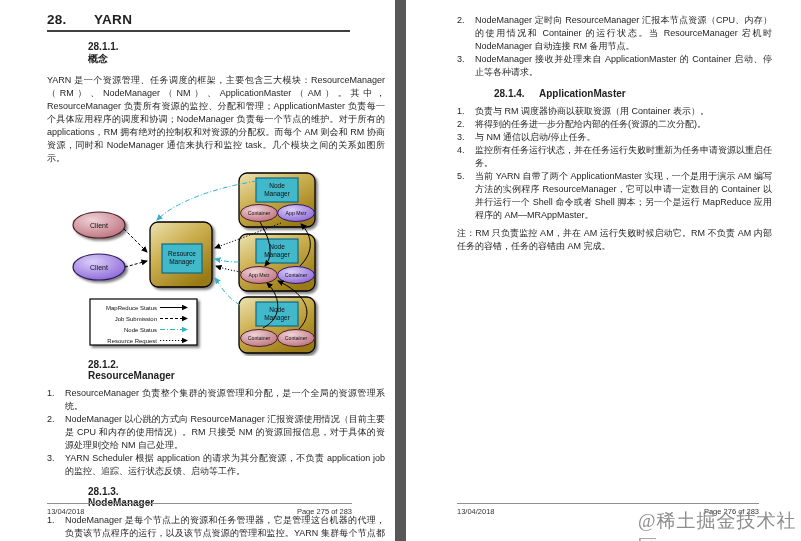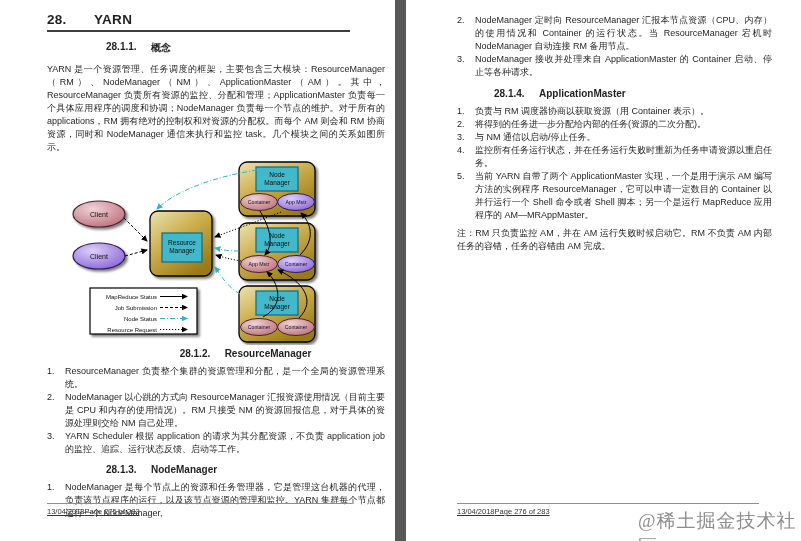--- a/index.html
+++ b/index.html
@@ -15,31 +15,31 @@
   .content-l{margin:0 10px 0 47px;}
   .content-r{margin:0 29px 0 51px;}
   .chapter-heading{
     padding-top:12px;display:flex;align-items:center;
     font-size:13.5px;font-weight:bold;letter-spacing:.3px;
     border-bottom:2px solid #3f3f3f;width:303px;padding-bottom:3px;
   }
   .chapter-num{width:47px;}
   .sec-heading{display:flex;font-size:10px;font-weight:bold;}
   .sec-heading .sec-num{width:45px;}
-  .sh-l{margin-left:59px;}
+  .sh-l{margin-left:41px;flex-direction:column;}
   .sh-r{margin-left:37px;}
   .body-para{font-size:9px;line-height:13px;text-align:justify;margin:0;}
   .li{display:flex;font-size:9px;line-height:13px;margin:0;}
   .li .num{width:18px;flex:none;}
   .li .txt{flex:1;text-align:justify;}
   .mt3{margin-top:3px;justify-content:center;}.mt5{margin-top:5px;}.mt6{margin-top:6px;}
   .mt8{margin-top:8px;}.mt9{margin-top:9px;}.mt14{margin-top:14px;}
   .page-footer{
-    position:absolute;top:503px;display:flex;justify-content:flex-start;
-    border-top:1px solid #8f8f8f;font-size:7.5px;color:#333;padding-top:3px;text-decoration:underline;
+    position:absolute;top:503px;display:flex;justify-content:space-between;
+    border-top:1px solid #8f8f8f;font-size:7.5px;color:#333;padding-top:3px;
   }
   .pf-l{left:47px;width:305px;}
   .pf-r{left:51px;width:302px;}
   .watermark{
     position:absolute;left:638px;top:508px;font-size:19px;letter-spacing:1px;
     color:#8d8d8d;font-family:"Liberation Serif","DejaVu Serif",serif;
   }
   svg.diagram{display:block;margin:3px 0 2px 6px;}
   svg text{font-family:"Liberation Sans","DejaVu Sans",sans-serif;fill:#101010;}
   .t65{font-size:6.5px;}

